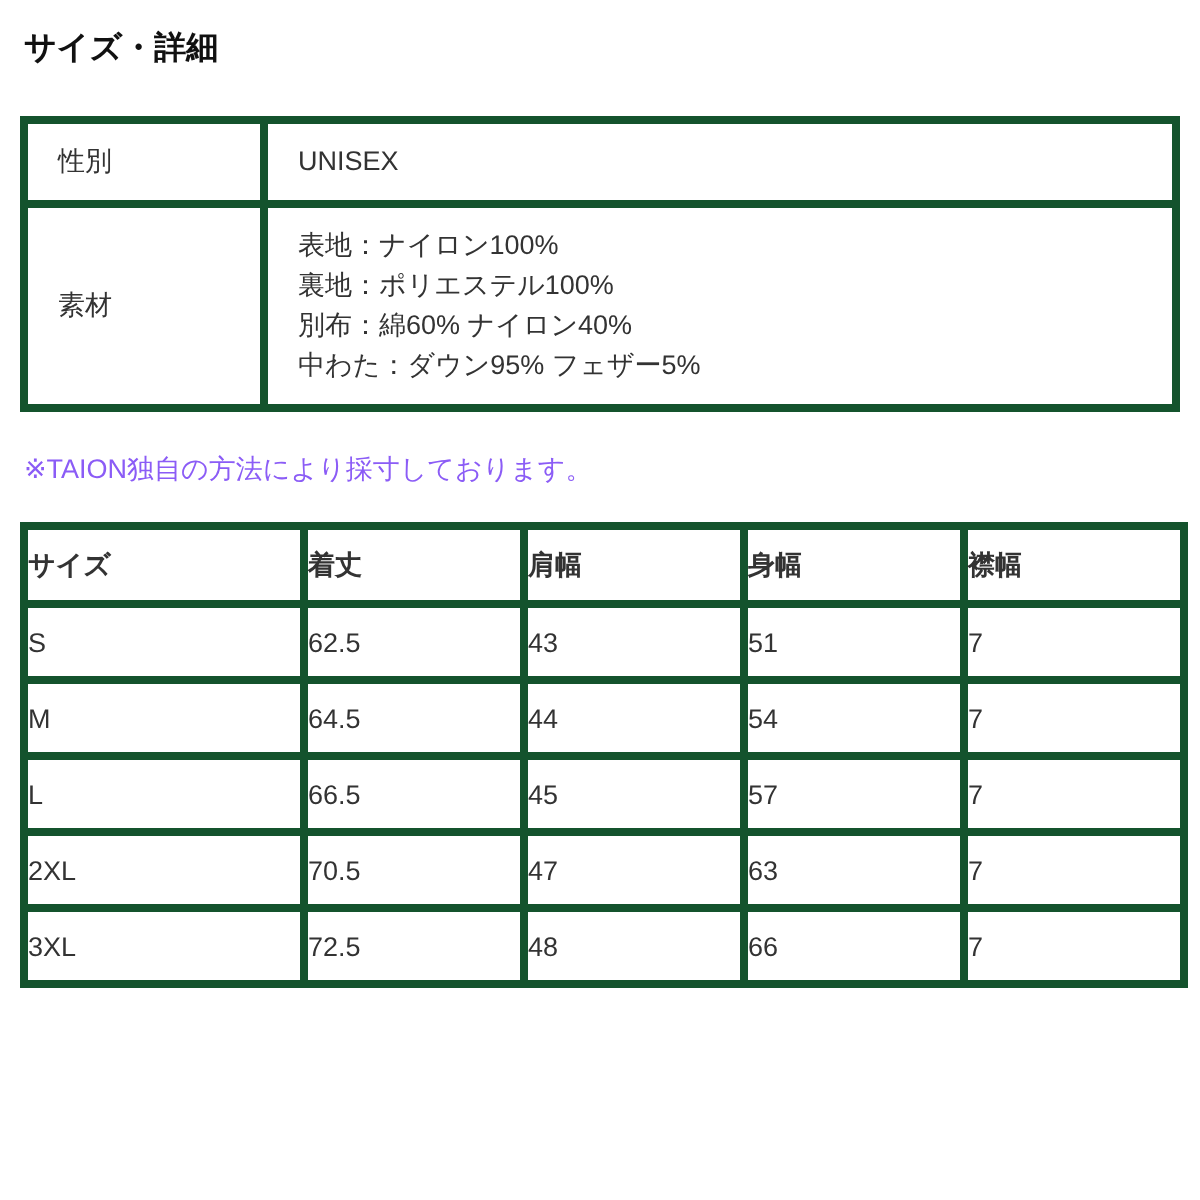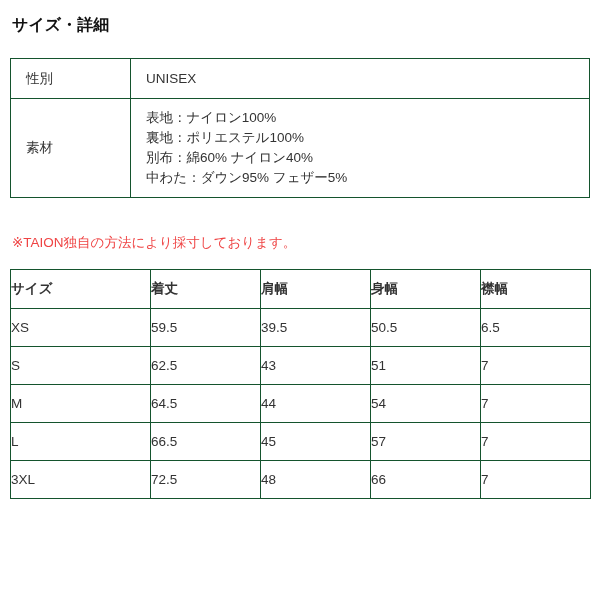--- a/index.html
+++ b/index.html
@@ -12,36 +12,36 @@
   .page { padding: 14px 10px 0 10px; width: 500px; }
   .section-title {
     font-size: 16px;
     font-weight: bold;
     color: #111111;
     line-height: 22px;
     margin-left: 2px;
   }
   table { border-collapse: collapse; width: 580px; table-layout: fixed; }
   td, th {
-    border: 1px solid #14532d;
+    border: 4px solid #14532d;
     font-size: 13.5px;
     background: #ffffff;
   }
   
   .details-table { margin-top: 22px; }
   .details-table td { padding: 9px 15px; vertical-align: middle; line-height: 20px; }
   .details-table .label-col { width: 120px; }
   .details-table .row-gender td { height: 40px; }
   .details-table .row-material td { height: 98px; }
   
   .note {
-    margin-top: 35px;
+    margin-top: 19px;
     font-size: 13.5px;
     line-height: 20px;
-    color: #ef4444;
+    color: #8b5cf6;
     margin-left: 2px;
   }
   
   .size-table { margin-top: 16px; }
   .size-table th, .size-table td {
     text-align: left;
     vertical-align: middle;
     height: 38px;
   }
   .size-table th { font-weight: bold; height: 39px; }
@@ -82,27 +82,20 @@
       <tr>
         <th class="col-size">サイズ</th>
         <th class="col-m">着丈</th>
         <th class="col-m">肩幅</th>
         <th class="col-m">身幅</th>
         <th class="col-m">襟幅</th>
       </tr>
     </thead>
     <tbody>
       <tr>
-        <td>XS</td>
-        <td>59.5</td>
-        <td>39.5</td>
-        <td>50.5</td>
-        <td>6.5</td>
-      </tr>
-      <tr>
         <td>S</td>
         <td>62.5</td>
         <td>43</td>
         <td>51</td>
         <td>7</td>
       </tr>
       <tr>
         <td>M</td>
         <td>64.5</td>
         <td>44</td>
@@ -110,20 +103,27 @@
         <td>7</td>
       </tr>
       <tr>
         <td>L</td>
         <td>66.5</td>
         <td>45</td>
         <td>57</td>
         <td>7</td>
       </tr>
       <tr>
+        <td>2XL</td>
+        <td>70.5</td>
+        <td>47</td>
+        <td>63</td>
+        <td>7</td>
+      </tr>
+      <tr>
         <td>3XL</td>
         <td>72.5</td>
         <td>48</td>
         <td>66</td>
         <td>7</td>
       </tr>
     </tbody>
   </table>
 
 </div>

